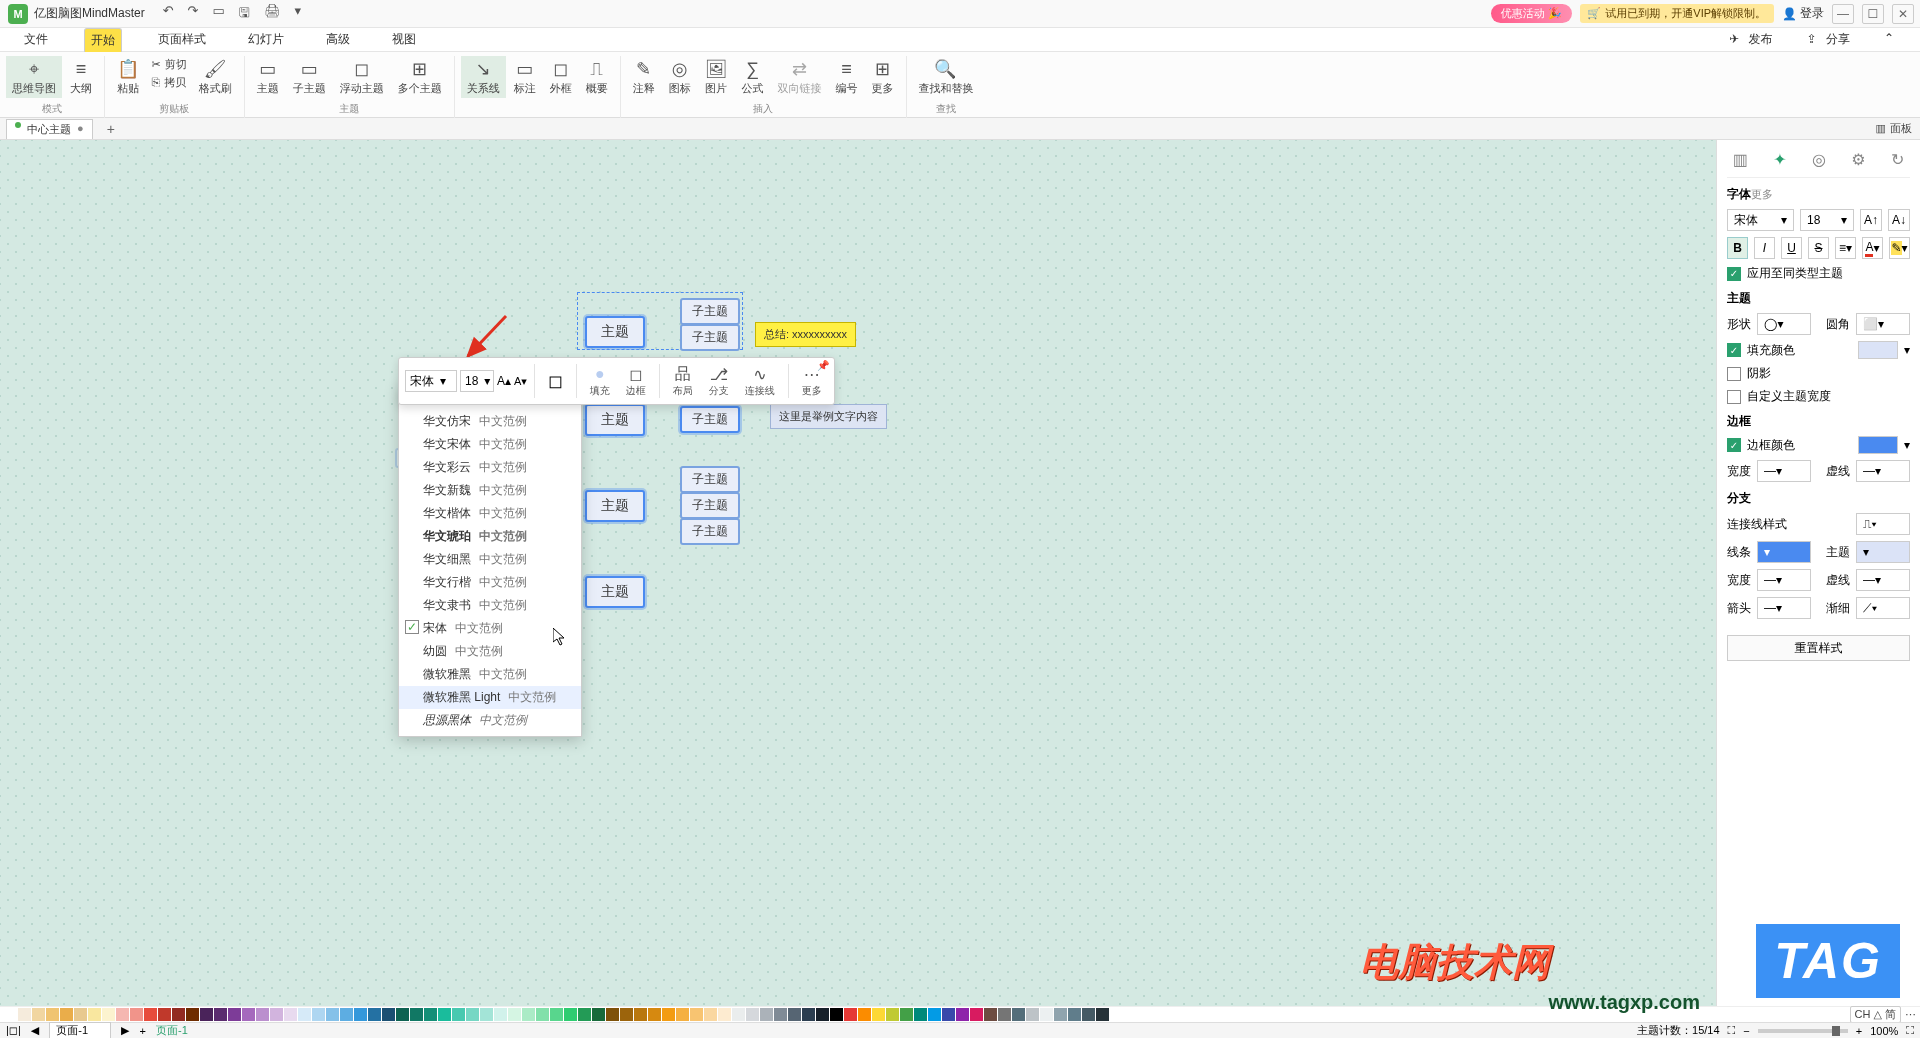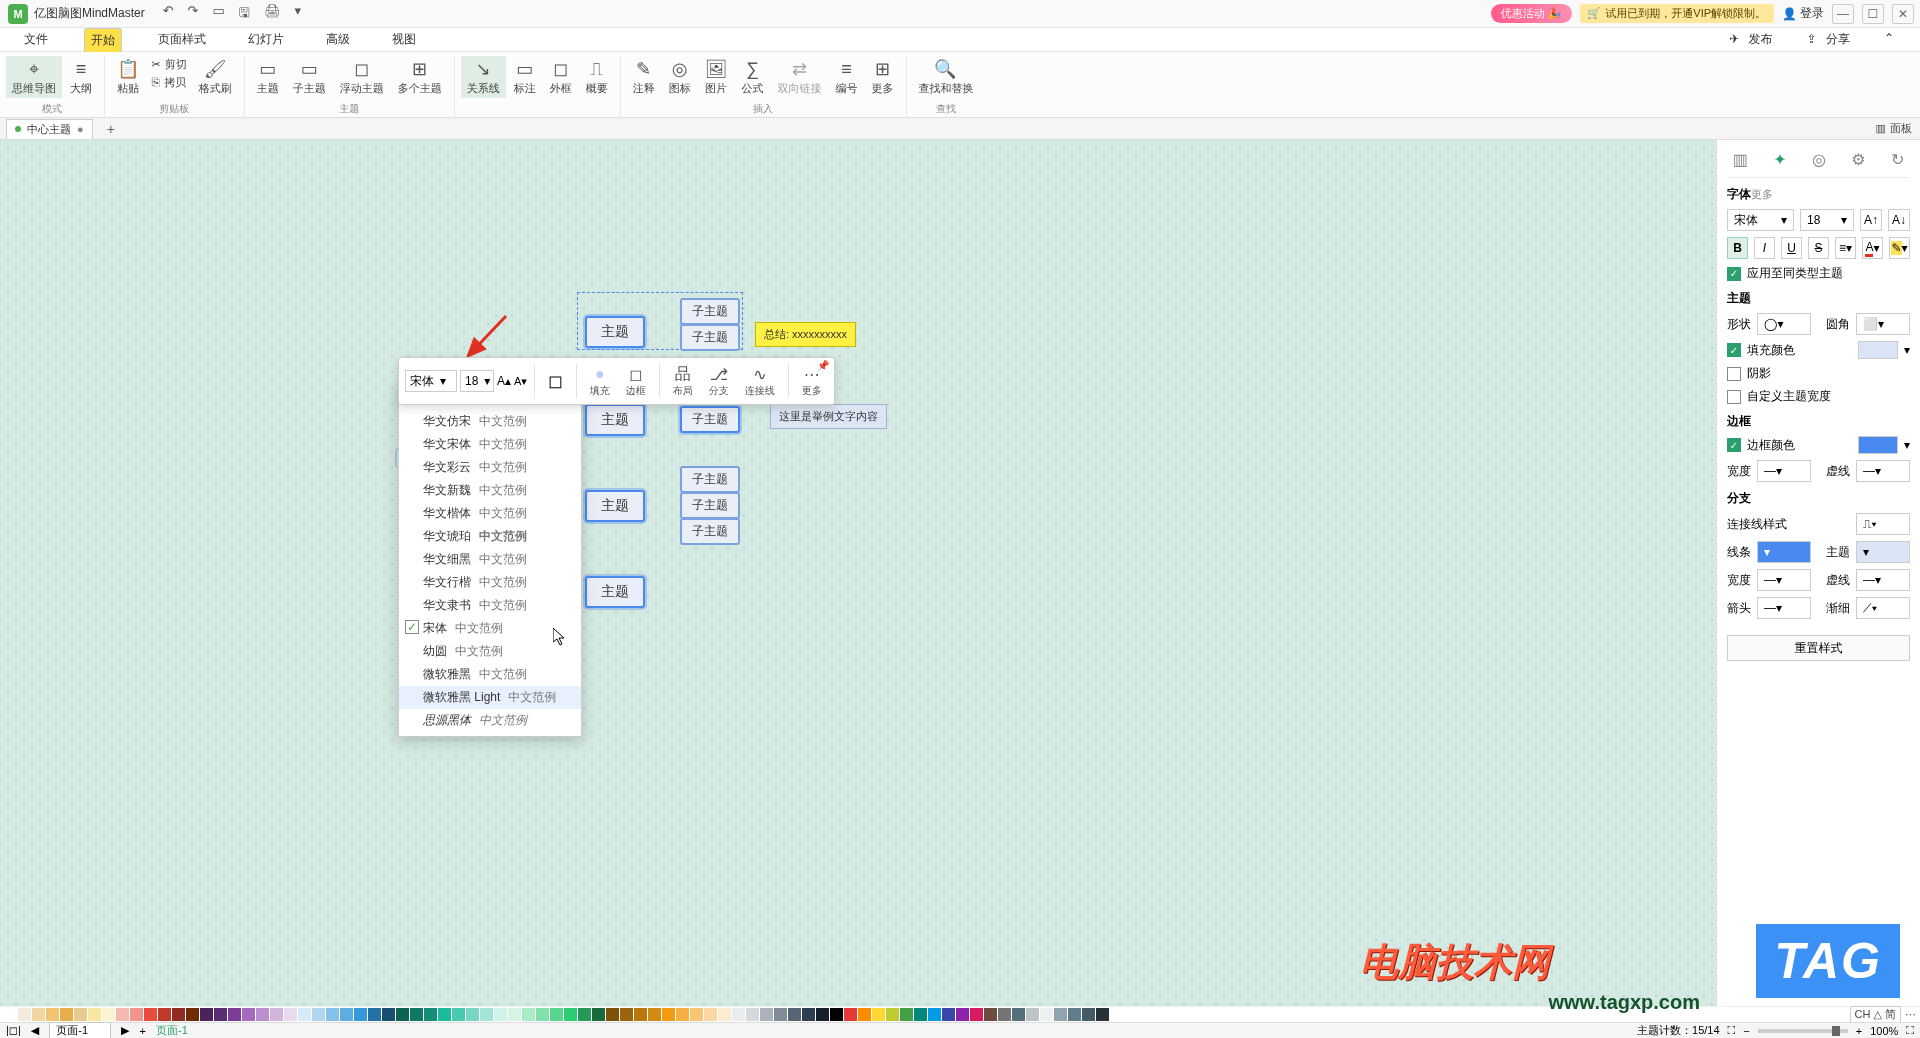--- a/index.html
+++ b/index.html
@@ -31,21 +31,21 @@
 .ribbon-item { display: flex; flex-direction: column; align-items: center; justify-content: center; padding: 2px 6px; cursor: pointer; min-width:34px;}
 .ribbon-item .ico { font-size: 18px; color: #555; height:22px; display:flex; align-items:center;}
 .ribbon-item .lbl { font-size: 11px; color: #444; margin-top:1px;}
 .ribbon-item.highlight { background:#e0ede4;}
 .ribbon-group-label { font-size: 10px; color: #888; margin-top: auto; padding-bottom:2px;}
 .ribbon-small-row { display:flex; flex-direction:column; gap:1px; font-size:11px; color:#444;}
 .ribbon-small-row div{ display:flex; align-items:center; gap:4px; padding:1px 4px; cursor:pointer;}
 
 
 .doc-tabs { height: 22px; background: #f5f5f5; display: flex; align-items: center; padding-left: 6px; gap: 8px; border-bottom:1px solid #ddd;}
-.doc-tab { font-size: 11px; color: #333; padding: 2px 8px; background:#fff; border:1px solid #ccc; border-bottom:none; display:flex; align-items:center; gap:6px;}
+.doc-tab { font-size: 11px; color: #333; padding: 2px 8px; background:#fff; border:1px solid #ccc; border-bottom:none; display:flex; align-items:flex-start; gap:6px;}
 .doc-tab .dot{width:6px;height:6px;background:#4caf50;border-radius:50%;}
 .doc-add { font-size: 14px; color: #666; cursor: pointer; padding:0 6px;}
 .panel-toggle{ margin-left:auto; margin-right:8px; font-size:11px; color:#444; display:flex; align-items:center; gap:4px;}
 
 
 .canvas-wrap { position: absolute; top: 140px; left: 0; right: 204px; bottom: 32px; background: #d3e8e2; background-image: radial-gradient(#b8d6cd 1px, transparent 1px), radial-gradient(#b8d6cd 1px, #d4e9e2 1px); background-size: 16px 16px; background-position: 0 0, 8px 8px; }
 .node { position: absolute; background: #e9eef9; border: 2px solid #7aa3e0; border-radius: 3px; padding: 5px 14px; font-size: 14px; color: #333; }
 .node.sel { border: 2px solid #4a8af0; box-shadow: 0 0 0 2px rgba(74,138,240,.35);}
 .node.sub { font-size: 12px; padding: 3px 10px;}
 .node.center { background:#e9eef9; font-size:15px; padding:8px 20px;}
@@ -354,21 +354,21 @@
   <span style="position:absolute;right:4px;top:2px;font-size:10px;color:#aaa;">📌</span>
 </div>
 
 <div class="font-dropdown" id="font-dd">
     <div class="fitem"><span class="fn" style="">华文中宋</span><span style="color:#777;">中文范例</span></div>
     <div class="fitem"><span class="fn" style="">华文仿宋</span><span style="color:#777;">中文范例</span></div>
     <div class="fitem"><span class="fn" style="">华文宋体</span><span style="color:#777;">中文范例</span></div>
     <div class="fitem"><span class="fn" style="">华文彩云</span><span style="color:#777;">中文范例</span></div>
     <div class="fitem"><span class="fn" style="">华文新魏</span><span style="color:#777;">中文范例</span></div>
     <div class="fitem"><span class="fn" style="">华文楷体</span><span style="color:#777;">中文范例</span></div>
-    <div class="fitem"><span class="fn" style="font-weight:normal;">华文琥珀</span><span style="color:#777;font-weight:bold;">中文范例</span></div>
+    <div class="fitem"><span class="fn" style="font-weight:bold;">华文琥珀</span><span style="color:#777;font-weight:bold;">中文范例</span></div>
     <div class="fitem"><span class="fn" style="">华文细黑</span><span style="color:#777;">中文范例</span></div>
     <div class="fitem"><span class="fn" style="">华文行楷</span><span style="color:#777;">中文范例</span></div>
     <div class="fitem"><span class="fn" style="">华文隶书</span><span style="color:#777;">中文范例</span></div>
     <div class="fitem"><span class="chk">✓</span><span class="fn" style="">宋体</span><span style="color:#777;">中文范例</span></div>
     <div class="fitem"><span class="fn" style="">幼圆</span><span style="color:#777;">中文范例</span></div>
     <div class="fitem"><span class="fn" style="">微软雅黑</span><span style="color:#777;">中文范例</span></div>
     <div class="fitem hover"><span class="fn" style="">微软雅黑 Light</span><span style="color:#777;">中文范例</span></div>
     <div class="fitem"><span class="fn" style="font-style:italic;">思源黑体</span><span style="color:#777;font-style:italic;">中文范例</span></div>
   </div>
 

